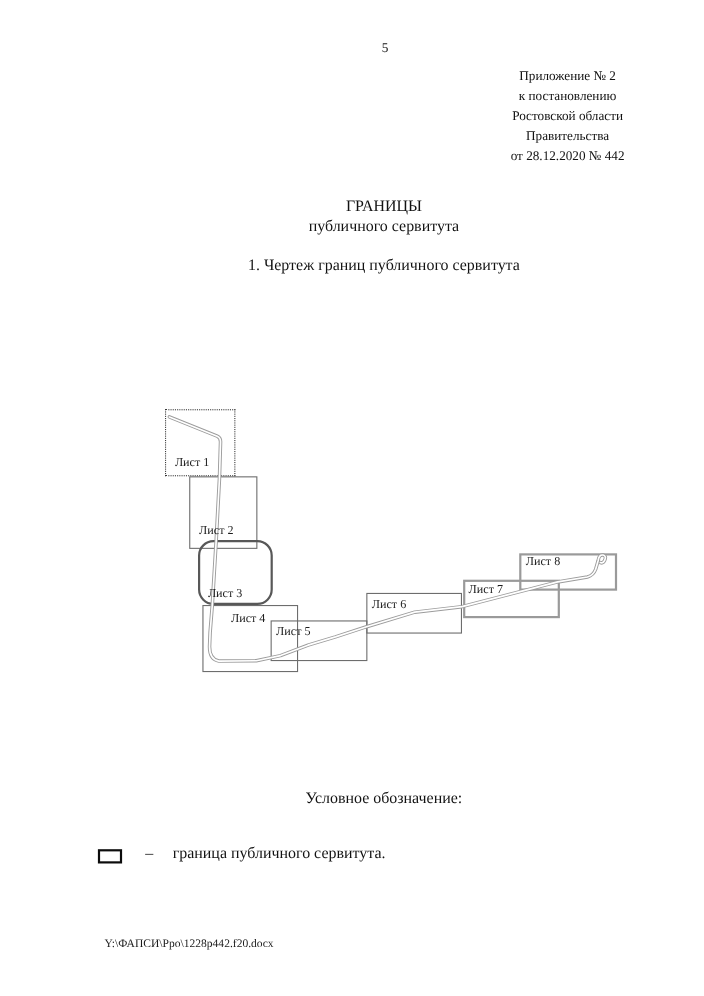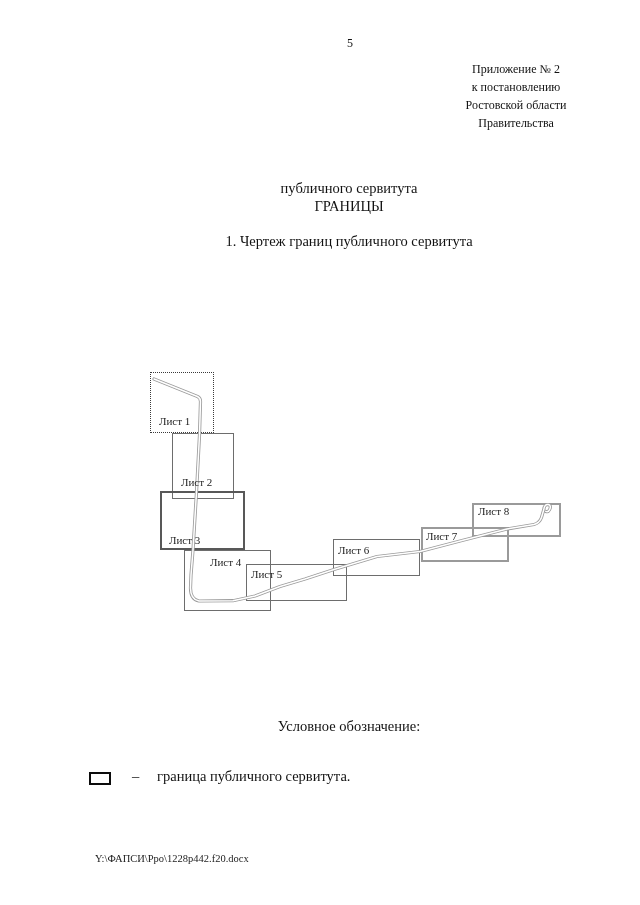--- a/index.html
+++ b/index.html
@@ -62,43 +62,44 @@
 
 <div class="page">
 
   <div class="abs page-number">5</div>
 
   <div class="abs annex-block">
     <div>Приложение № 2</div>
     <div>к постановлению</div>
     <div>Ростовской области</div>
     <div>Правительства</div>
+    <div>от 28.12.2020 № 442</div>
   </div>
 
   <div class="abs title-block">
+    <div>ГРАНИЦЫ</div>
     <div>публичного сервитута</div>
-    <div>ГРАНИЦЫ</div>
   </div>
 
   <div class="abs section-title">1. Чертеж границ публичного сервитута</div>
 
   <div>
     <div class="sheet-box b-dot" style="left:150px;top:372px;width:64px;height:61px;">
       <span class="sheet-label" style="left:8px;top:43px;">Лист 1</span>
     </div>
     <div class="sheet-box b-thin" style="left:172px;top:433px;width:62px;height:66px;">
       <span class="sheet-label" style="left:8px;top:43px;">Лист 2</span>
     </div>
-    <div class="sheet-box b-dark2" style="left:160px;top:491px;width:85px;height:59px;">
+    <div class="sheet-box b-dark2" style="left:180px;top:491px;width:68px;height:59px;border-radius:14px;">
       <span class="sheet-label" style="left:7px;top:42px;">Лист 3</span>
     </div>
     <div class="sheet-box b-thin" style="left:184px;top:550px;width:87px;height:61px;">
       <span class="sheet-label" style="left:25px;top:6px;">Лист 4</span>
     </div>
-    <div class="sheet-box b-thin" style="left:246px;top:564px;width:101px;height:37px;">
+    <div class="sheet-box b-thin" style="left:246px;top:564px;width:88px;height:37px;">
       <span class="sheet-label" style="left:4px;top:4px;">Лист 5</span>
     </div>
     <div class="sheet-box b-thin" style="left:333px;top:539px;width:87px;height:37px;">
       <span class="sheet-label" style="left:4px;top:5px;">Лист 6</span>
     </div>
     <div class="sheet-box b-gray2" style="left:421px;top:527px;width:88px;height:35px;">
       <span class="sheet-label" style="left:3px;top:2px;">Лист 7</span>
     </div>
     <div class="sheet-box b-gray2" style="left:472px;top:503px;width:89px;height:34px;">
       <span class="sheet-label" style="left:4px;top:1px;">Лист 8</span>

